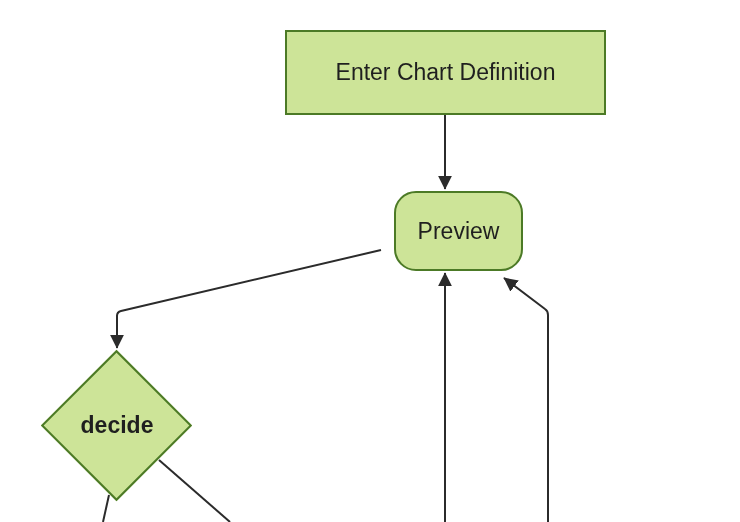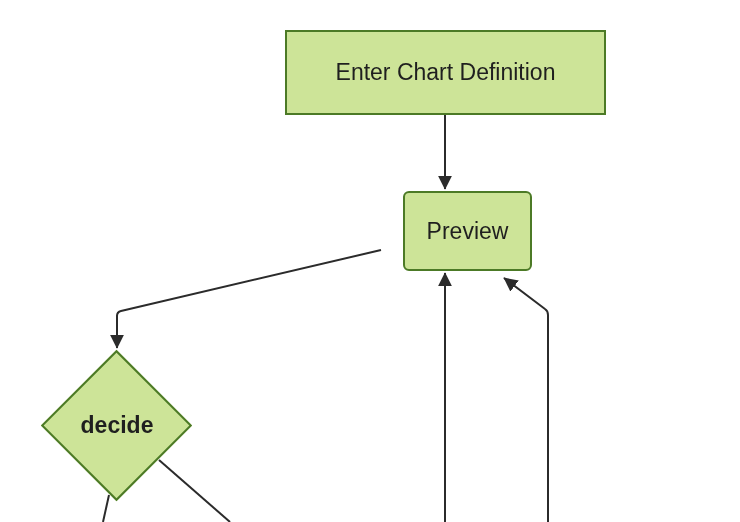--- a/index.html
+++ b/index.html
@@ -23,21 +23,21 @@
     position:absolute;z-index:2;box-sizing:border-box;
     background:var(--node-fill);
     border:2px solid var(--node-border);
     display:flex;align-items:center;justify-content:center;
   }
   .node-label{
     color:var(--text-color);font-size:23px;line-height:1.15;
     white-space:nowrap;text-align:center;
   }
   .node-rect{left:285px;top:30px;width:321px;height:85px;}
-  .node-rounded{left:403px;top:191px;width:129px;height:80px;border-radius:6px;}
+  .node-rounded{left:394px;top:191px;width:129px;height:80px;border-radius:22px;}
   .node-diamond{left:63px;top:372px;width:107px;height:107px;transform:rotate(45deg);}
   .diamond-label{
     position:absolute;z-index:3;left:42px;top:412px;width:150px;
     display:flex;align-items:center;justify-content:center;pointer-events:none;font-weight:bold;
   }
 </style>
 </head>
 <body>
 
 <div class="canvas">

